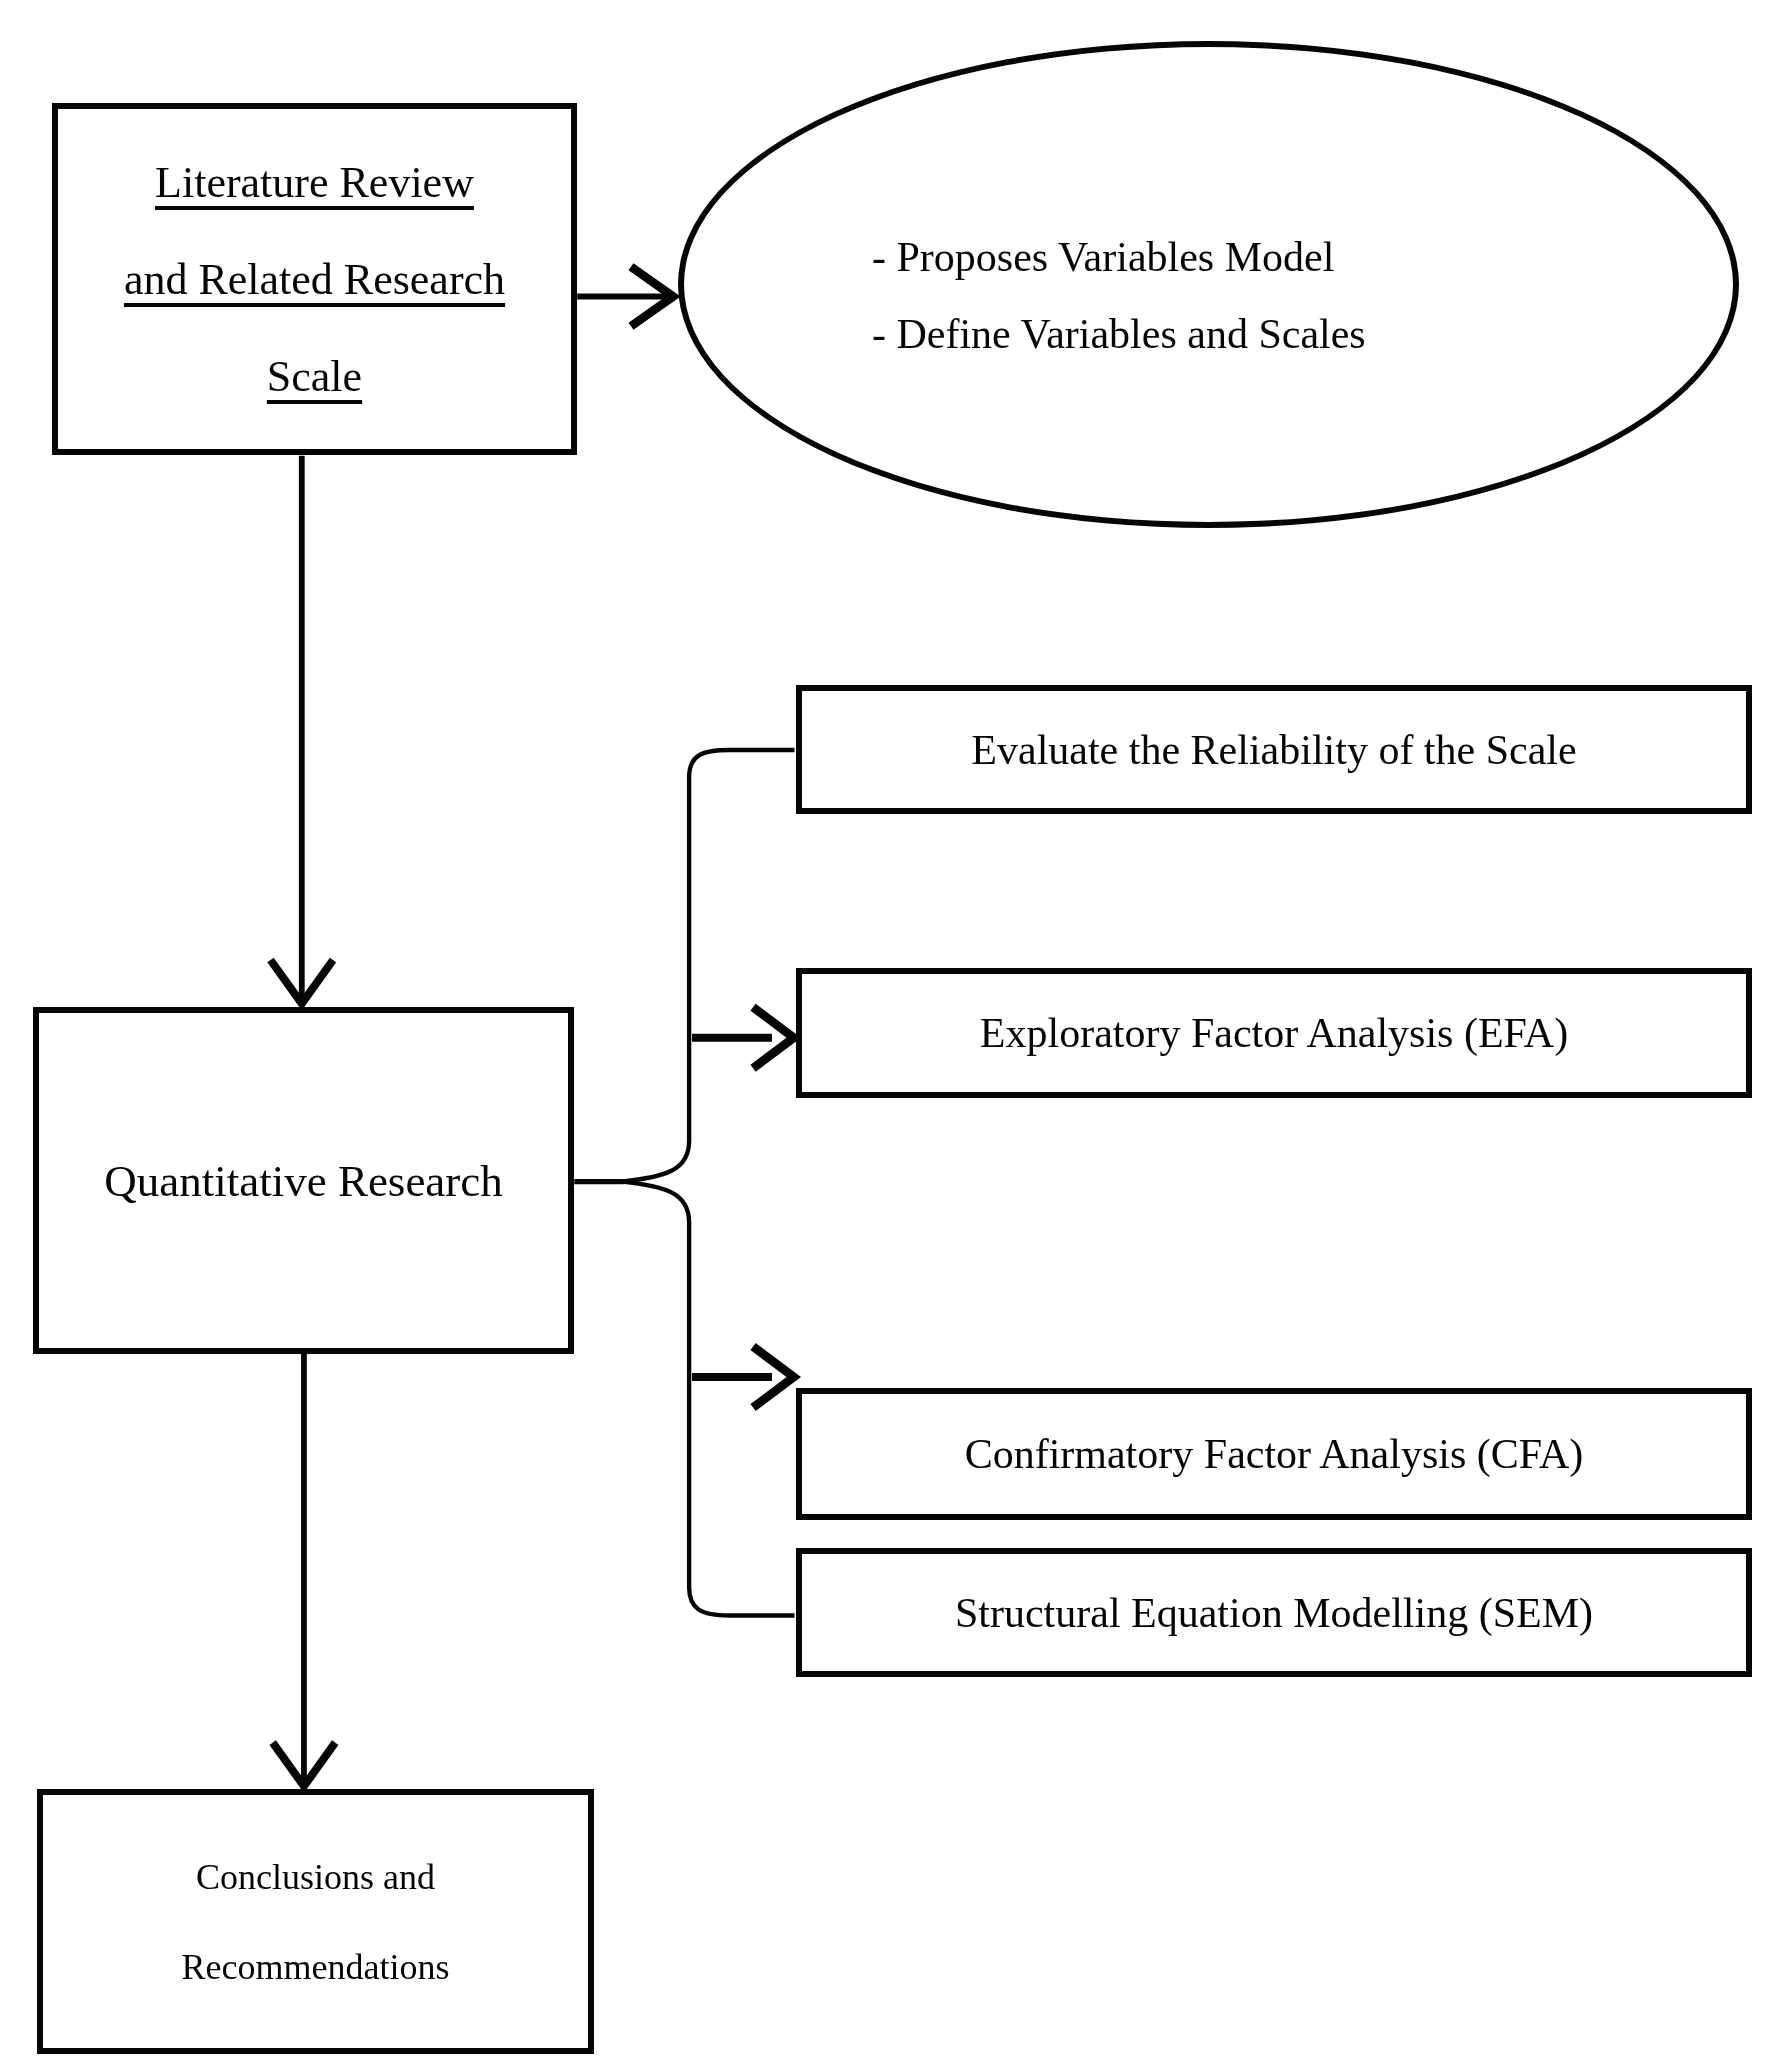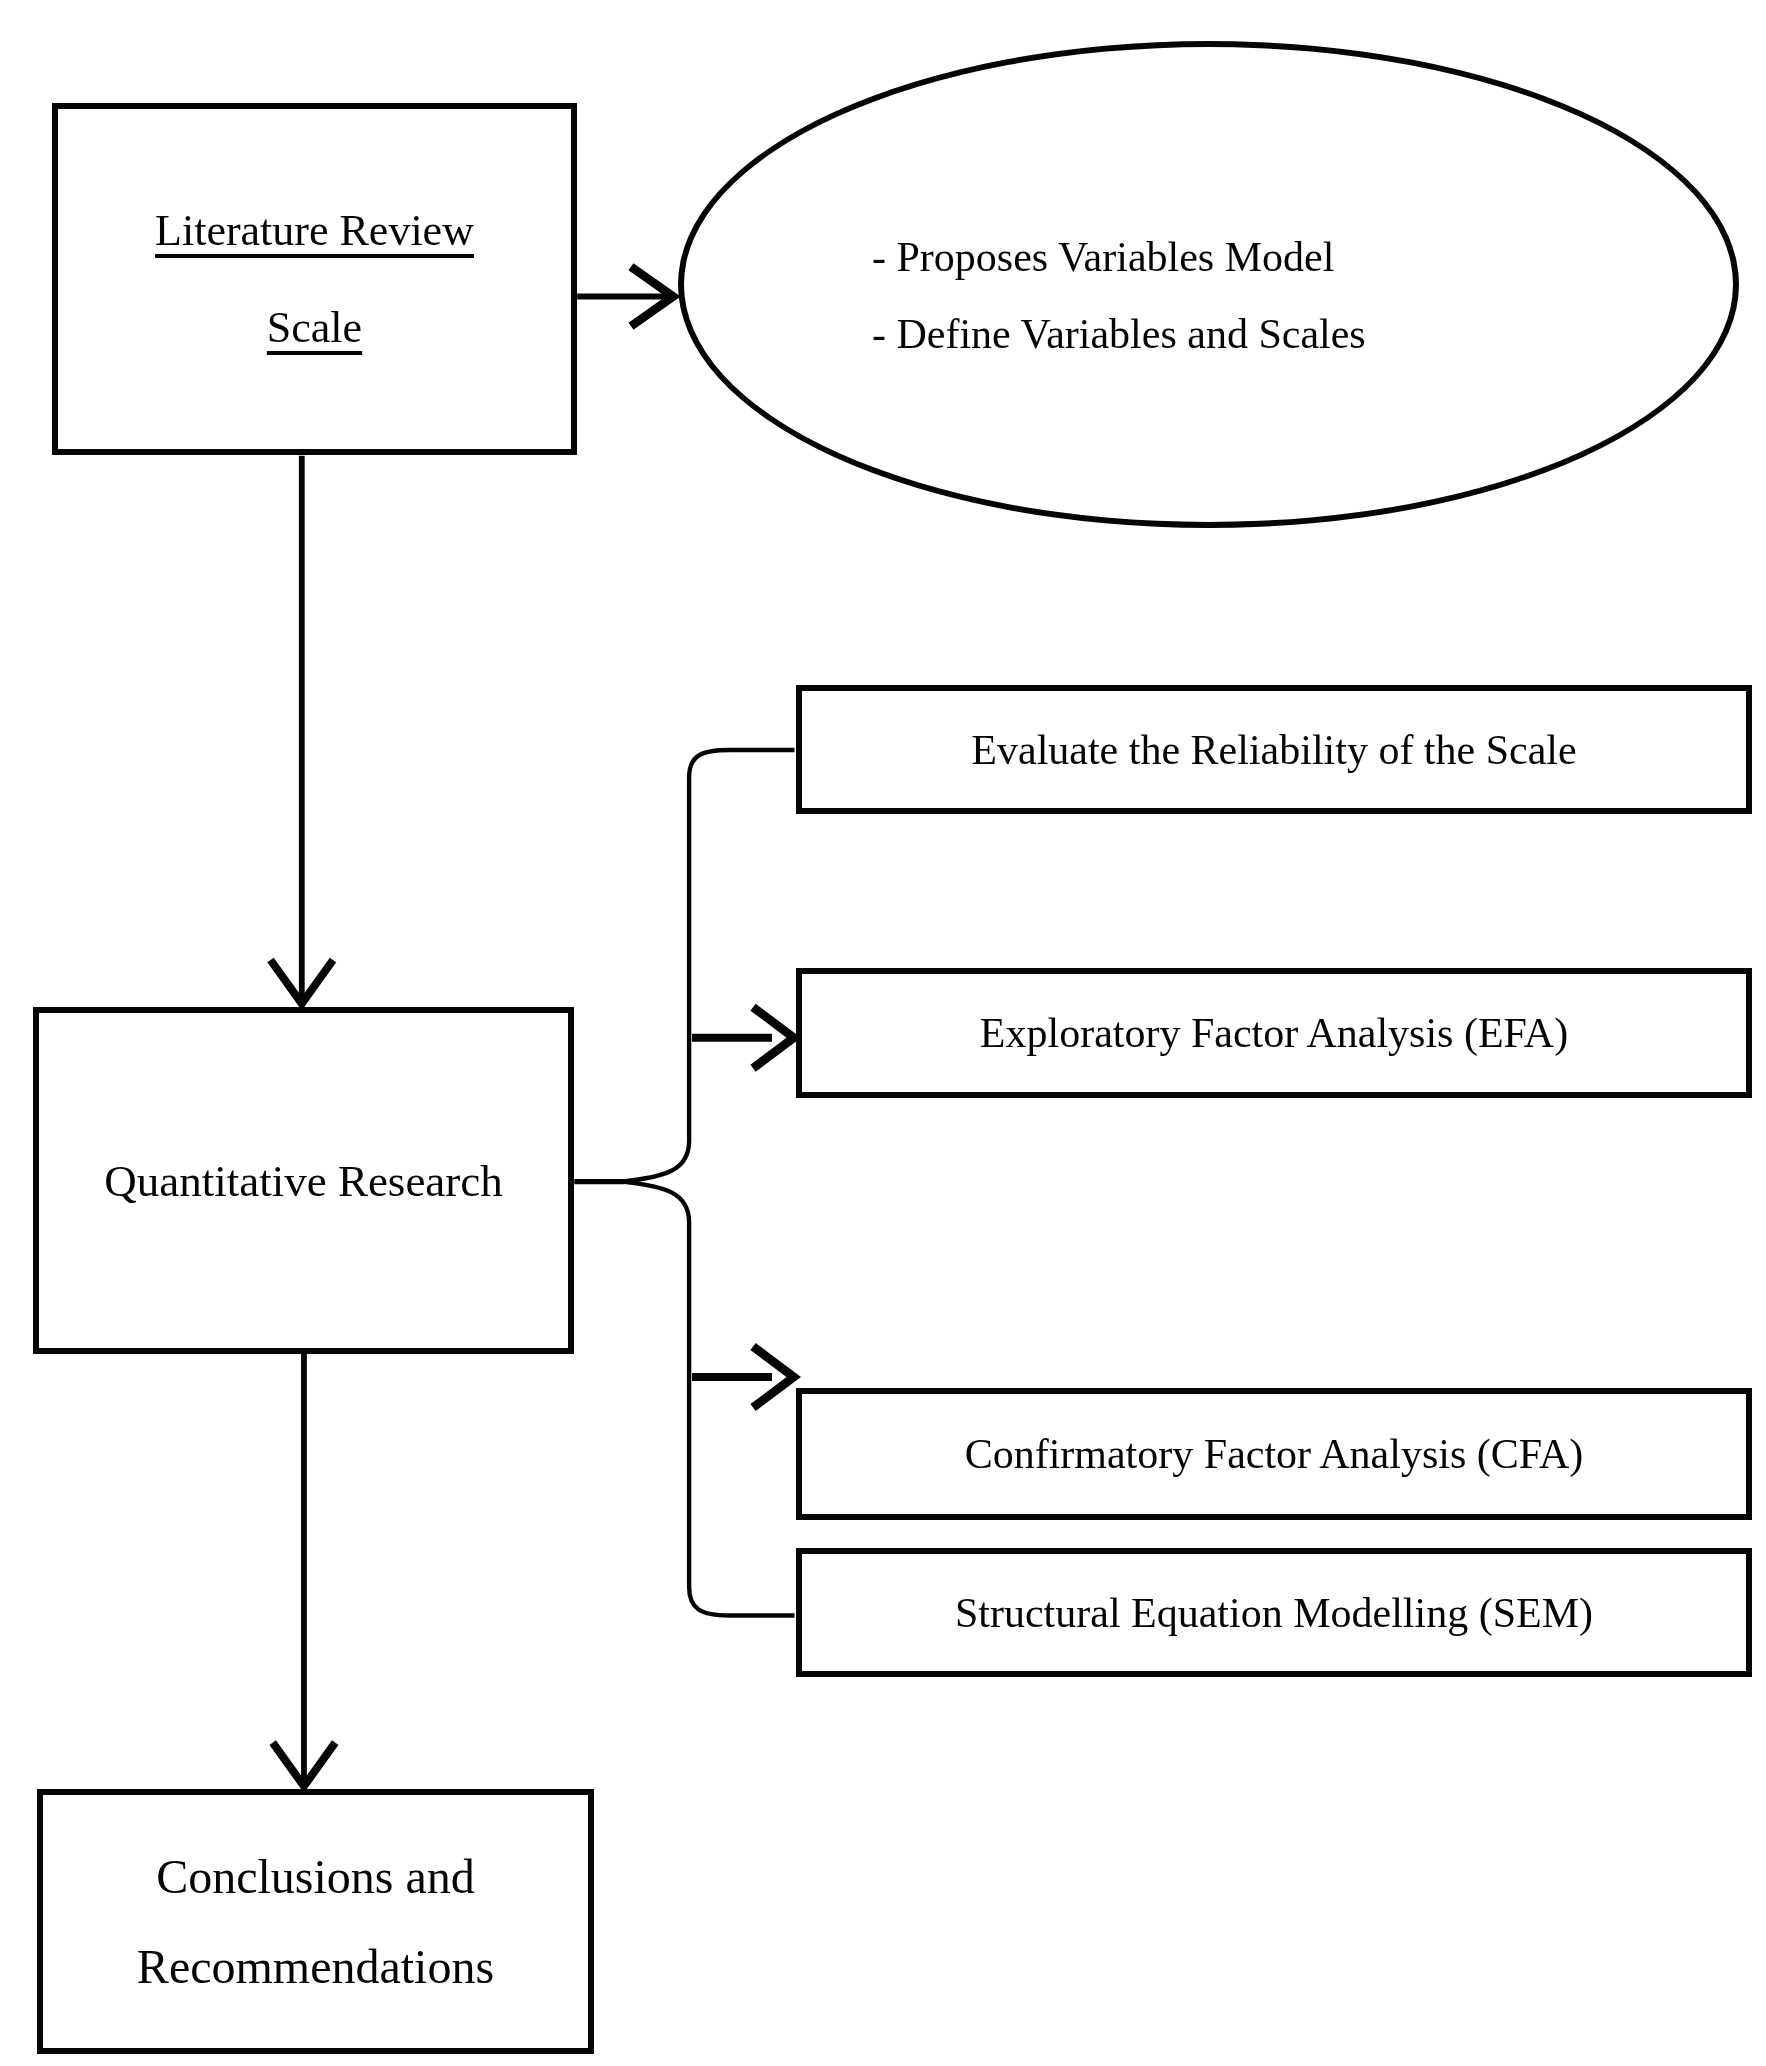--- a/index.html
+++ b/index.html
@@ -70,21 +70,21 @@
     font-size: 42px;
     font-family: Liberation Serif, serif;
   }
   .evaluate-box { top: 685px;  height: 129px; }
   .efa-box      { top: 968px; height: 130px; }
   .cfa-box      { top: 1388px; height: 132px; justify-content: center; }
   .sem-box      { top: 1548px; height: 129px; text-align: center; }
   .conclusions-box {
     left: 37px; top: 1789px;
     width: 557px; height: 265px;
-    font-size: 48px;
+    font-size: 36px;
   }
   .conclusions-box .line {
     display: block;
     line-height: 90px;
   }
   .connector-layer {
     position: absolute;
     left: 0; top: 0;
     width: 1767px; height: 2066px;
     pointer-events: none;
@@ -124,20 +124,21 @@
     </g>
 
     <g>
       <path d="M 952 1895 L 1062 1895" stroke-width="11"></path>
       <path d="M 1036 1853 L 1092 1895 L 1036 1937" stroke-width="12"></path>
     </g>
   </svg>
 
   <div class="node lit-box">
     <span class="line">Literature Review</span>
+    <span class="line">and Related Research</span>
     <span class="line">Scale</span>
   </div>
 
   <div class="ellipse">
     <div class="ellipse-text">
       <span class="line">- Proposes Variables Model</span>
       <span class="line">- Define Variables and Scales</span>
     </div>
   </div>
 

